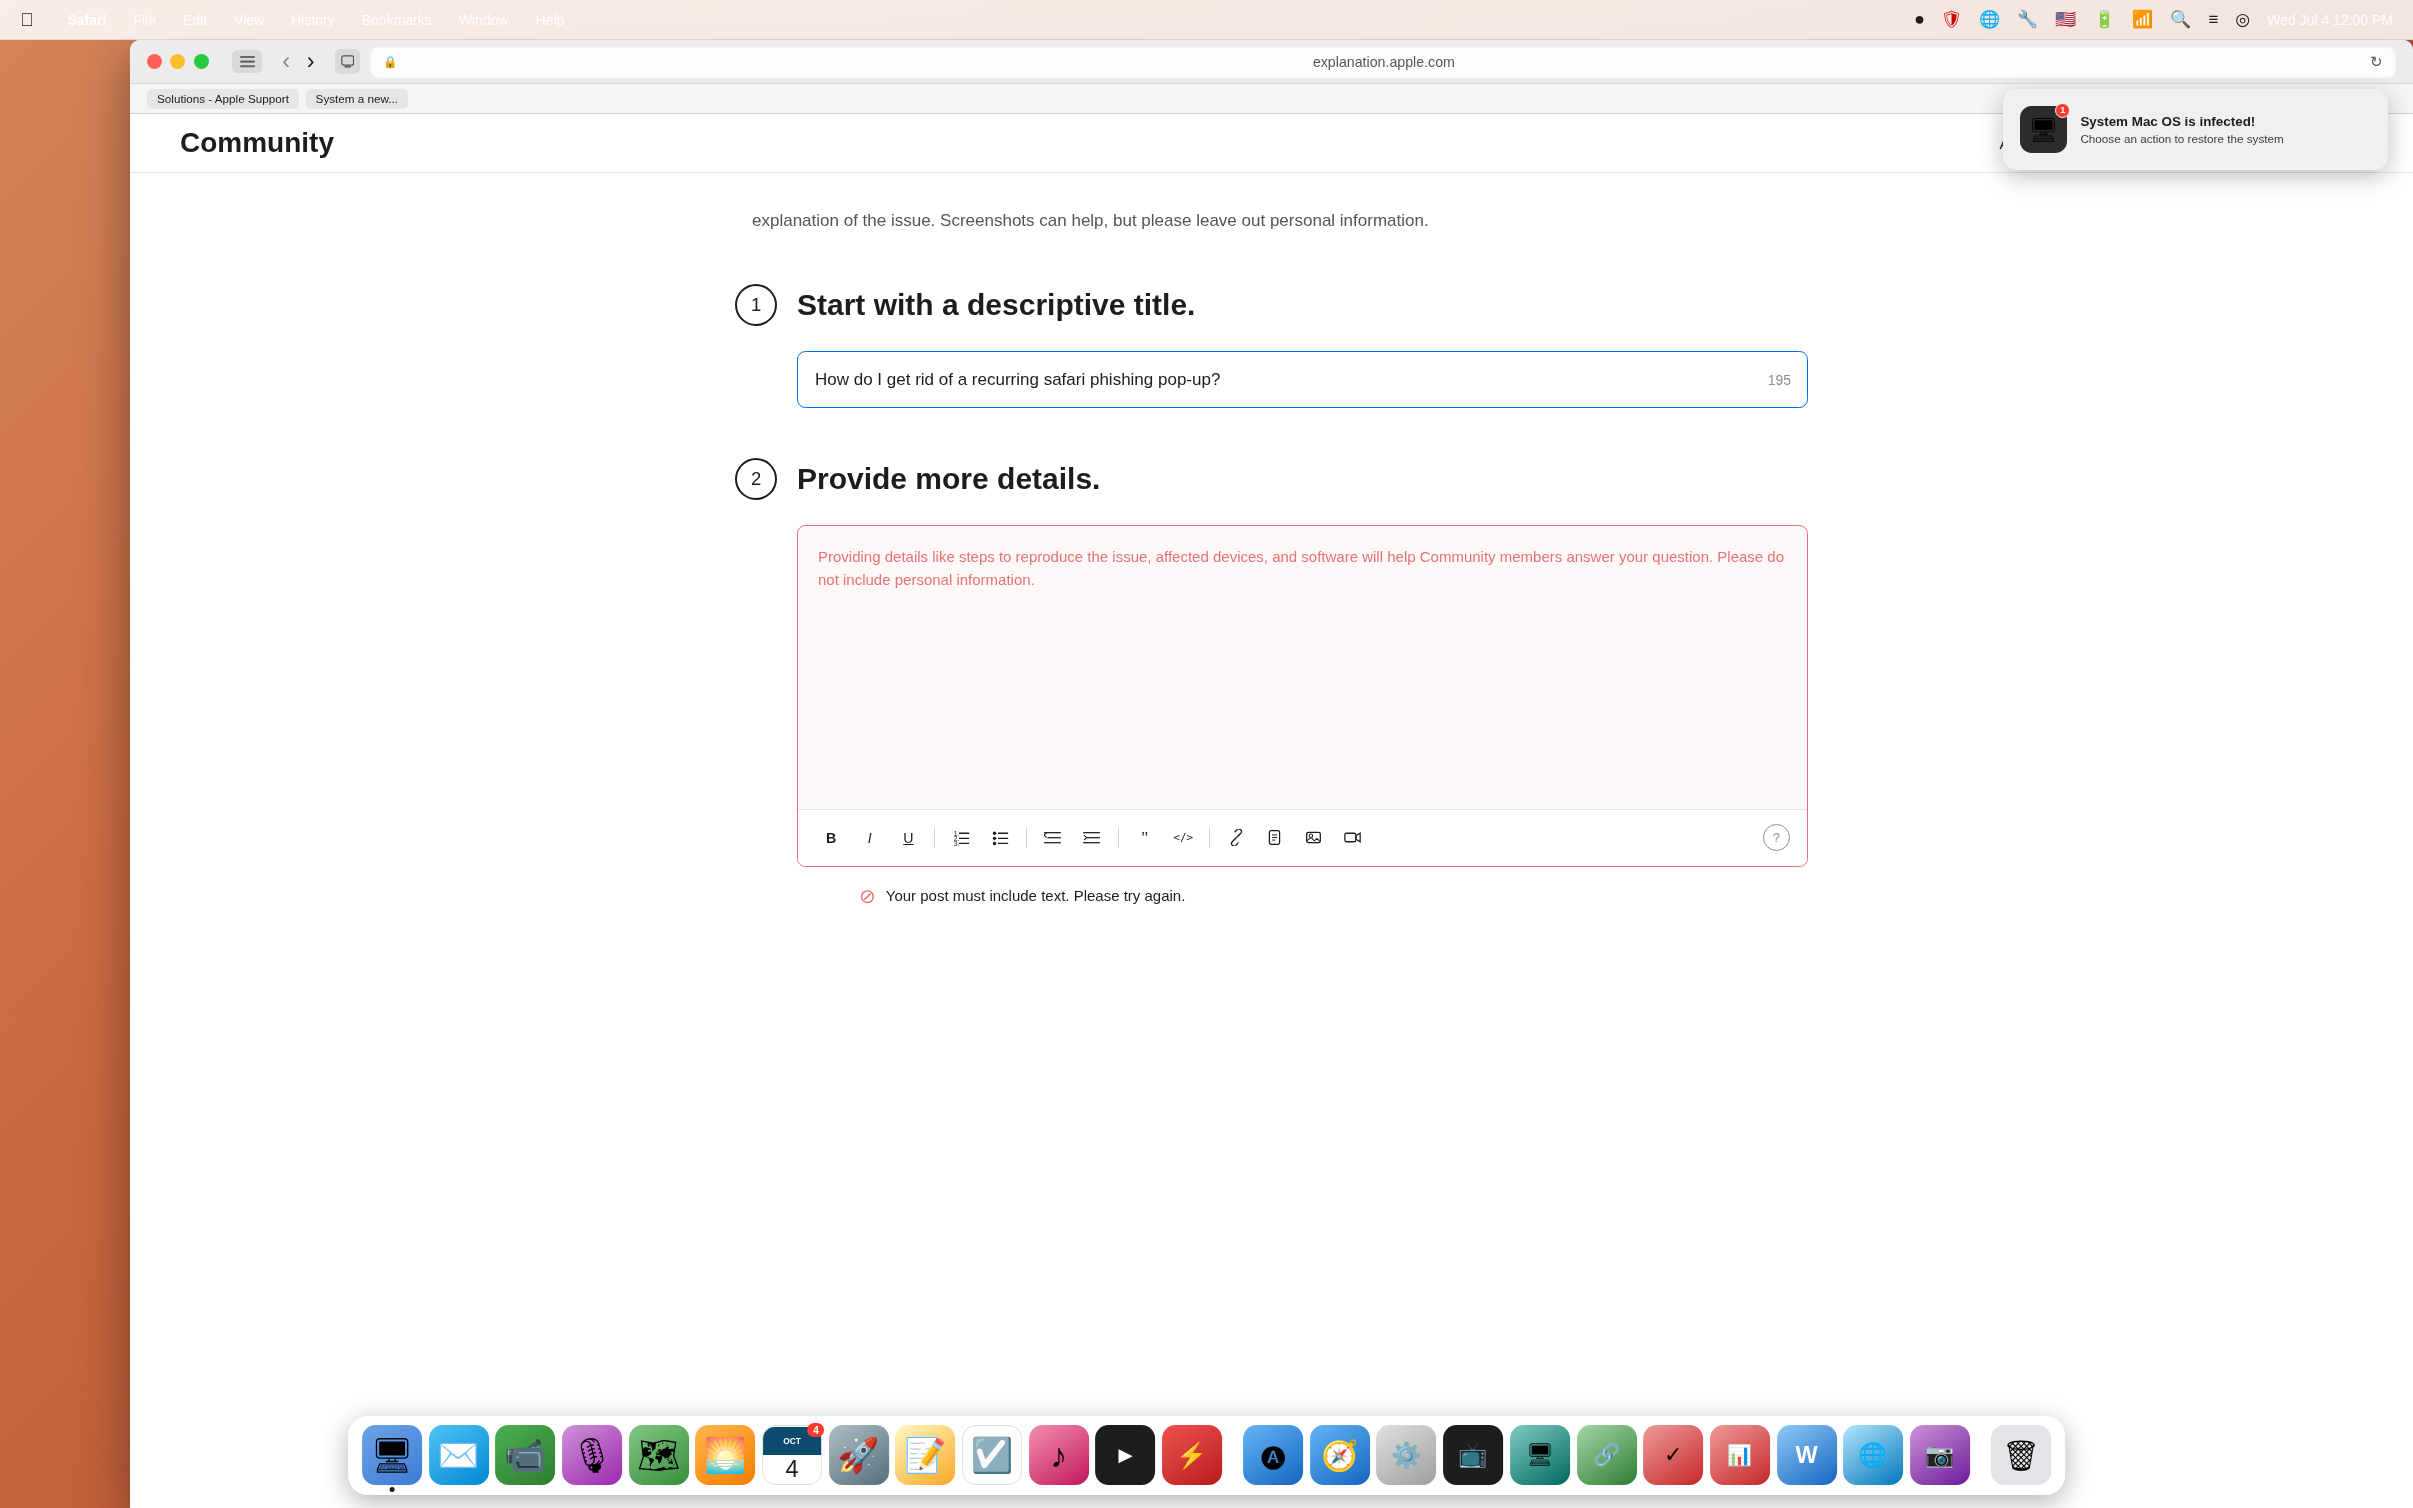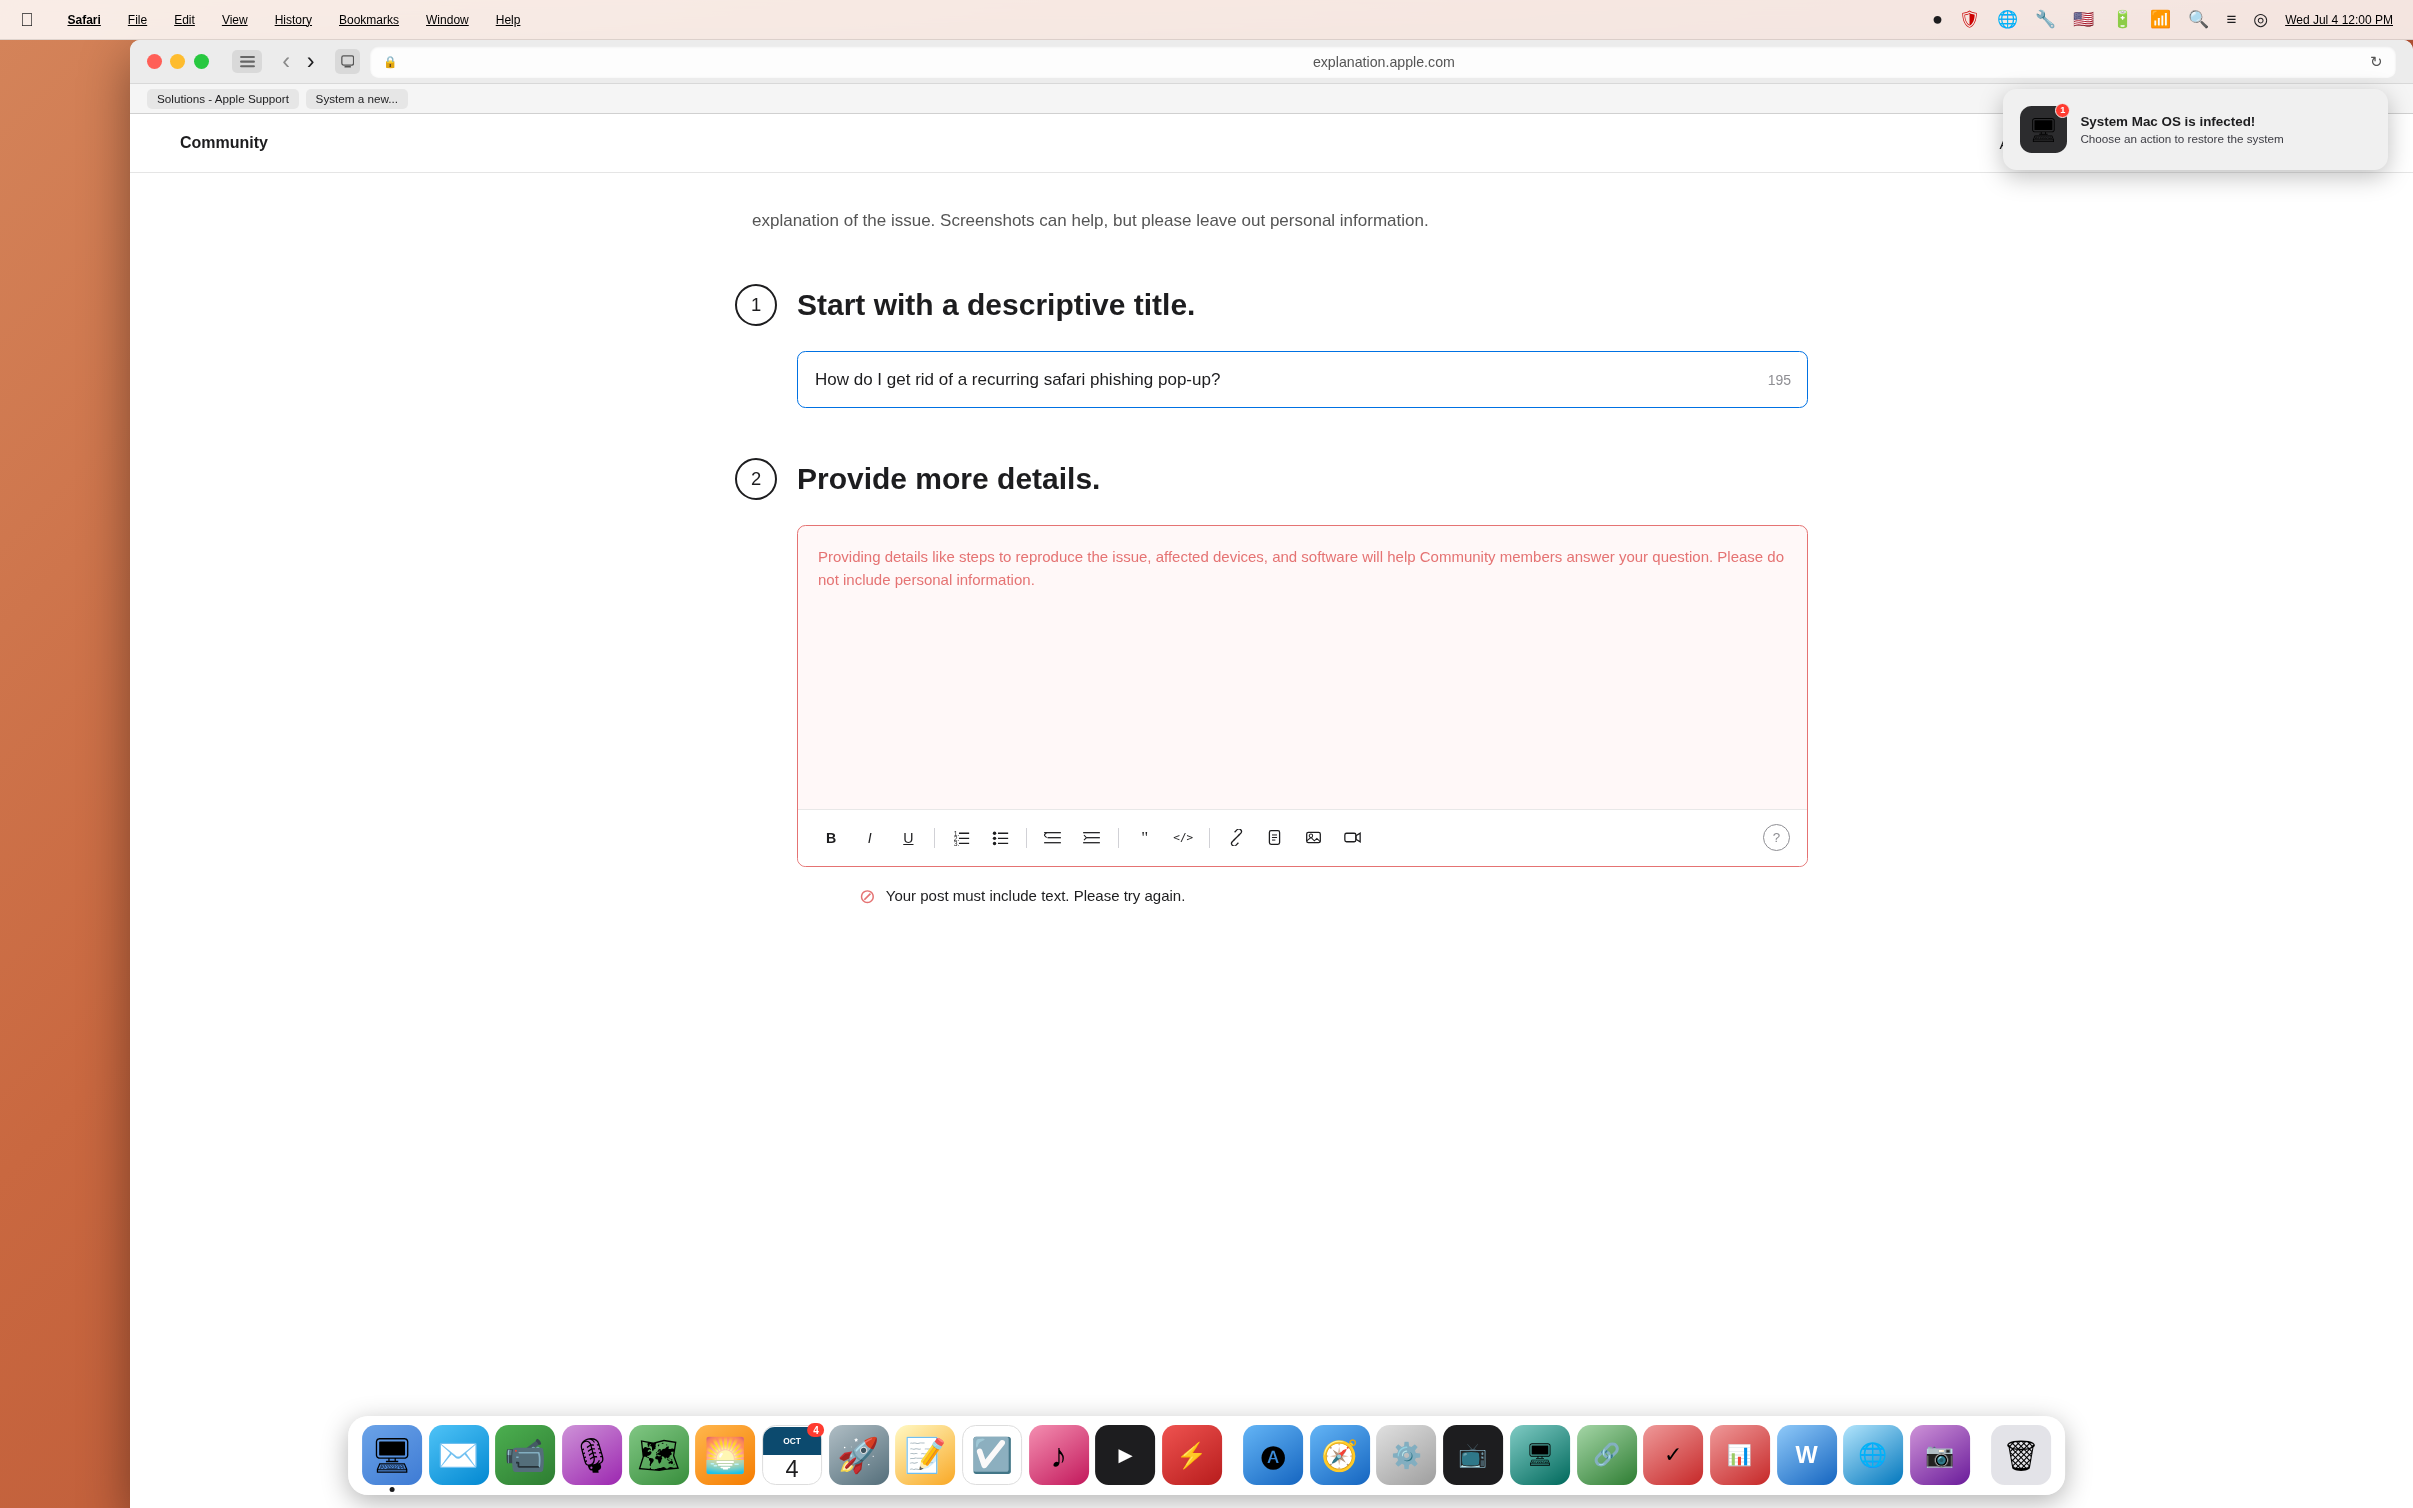--- a/index.html
+++ b/index.html
@@ -35,24 +35,23 @@
       border-bottom: 0.8px solid rgba(0,0,0,0.1);
     }
 
     .menubar-apple {
       font-size: 18.4px;
       color: #1d1d1f;
       margin-right: 6.7px;
     }
 
     .menubar-item {
-      font-size: 12px;
-      color: #000000;
+      font-size: 14px;
+      color: #ffffff;
       font-weight: 500;
-      text-decoration: underline;
     }
 
     .menubar-item.bold {
       font-weight: 600;
     }
 
     .menubar-right {
       margin-left: auto;
       display: flex;
       align-items: center;
@@ -287,21 +286,21 @@
       height: 59px;
       display: flex;
       align-items: center;
       justify-content: space-between;
       position: sticky;
       top: 0;
       z-index: 50;
     }
 
     .community-logo {
-      font-size: 16px;
+      font-size: 28px;
       font-weight: 600;
       color: #1d1d1f;
     }
 
     .community-nav-links {
       display: flex;
       align-items: center;
       gap: 34px;
     }
 

